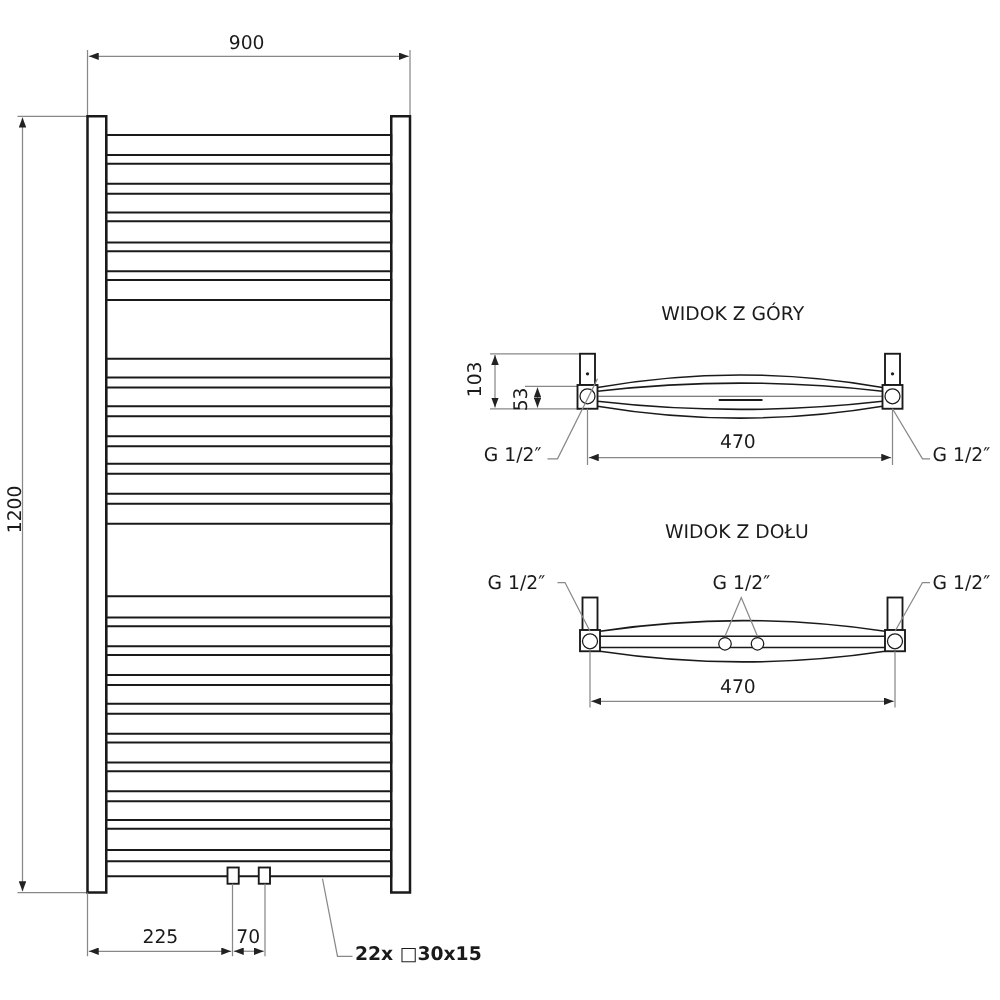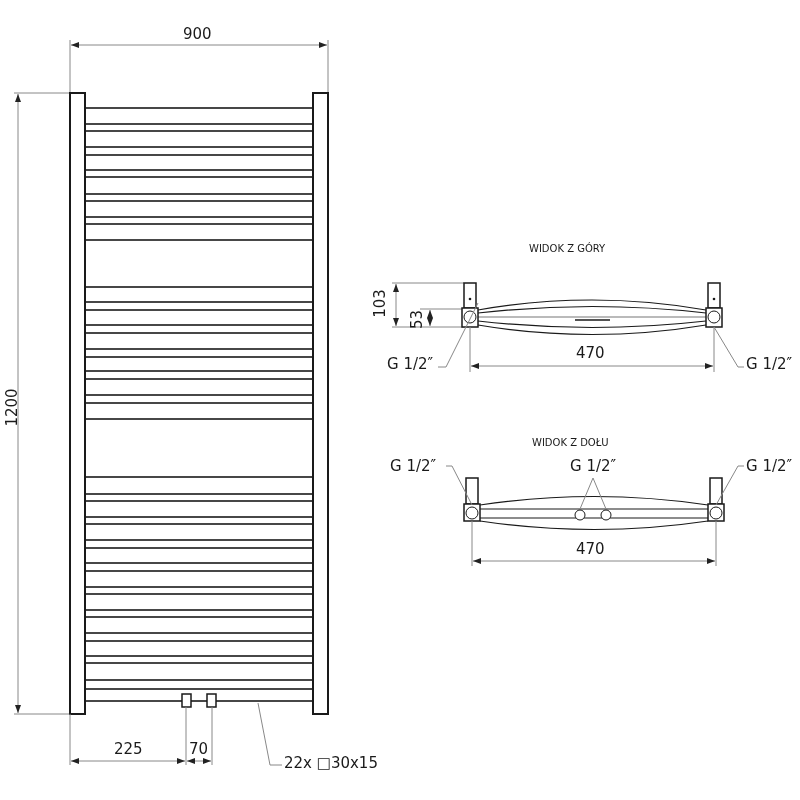--- a/index.html
+++ b/index.html
@@ -1,20 +1,20 @@
 <!DOCTYPE html>
 <html><head>
 <meta charset="utf-8">
 <style>
   html, body { margin: 0; padding: 0; background: #ffffff; }
   body { width: 800px; height: 800px; overflow: hidden; position: relative;
          font-family: "DejaVu Sans", "Liberation Sans", sans-serif; }
   svg { position: absolute; left: 0; top: 0; }
   .lbl { position: absolute; color: #1a1a1a; font-size: 15px; white-space: nowrap; line-height: 1; }
-  .title { font-size: 10px; }
+  .title { font-size: 15px; }
   .rot { transform: rotate(-90deg); transform-origin: center center; }
 </style>
 </head>
 <body>
 
 <svg width="800" height="800" viewBox="0 0 800 800">
   <defs>
     <marker id="arr" markerWidth="8" markerHeight="6" refX="8" refY="3" orient="auto-start-reverse">
       <path d="M0,0 L8,3 L0,6 z" fill="#222"></path>
     </marker>
@@ -143,26 +143,26 @@
       <line x1="716" y1="521" x2="716" y2="566"></line>
       <line x1="473" y1="561" x2="715" y2="561" marker-start="url(#arr)" marker-end="url(#arr)"></line>
     </g>
   </g>
 </svg>
 
 <div class="lbl" style="left:183px;top:27px;">900</div>
 <div class="lbl rot" style="left:-8px;top:400px;width:40px;text-align:center;">1200</div>
 <div class="lbl" style="left:114px;top:742px;text-align:right;">225</div>
 <div class="lbl" style="left:189px;top:742px;">70</div>
-<div class="lbl" style="left:284px;top:756px;">22x □30x15</div>
+<div class="lbl" style="left:284px;top:756px;font-weight:bold;">22x □30x15</div>
 
 <div class="lbl title" style="left:529px;top:244px;">WIDOK Z GÓRY</div>
 <div class="lbl rot" style="left:360px;top:296px;width:40px;text-align:center;">103</div>
 <div class="lbl rot" style="left:402px;top:312px;width:30px;text-align:center;">53</div>
 <div class="lbl" style="left:387px;top:357px;">G 1/2″</div>
 <div class="lbl" style="left:576px;top:346px;">470</div>
 <div class="lbl" style="left:746px;top:357px;">G 1/2″</div>
 
-<div class="lbl title" style="left:532px;top:438px;">WIDOK Z DOŁU</div>
+<div class="lbl title" style="left:532px;top:418px;">WIDOK Z DOŁU</div>
 <div class="lbl" style="left:390px;top:459px;">G 1/2″</div>
 <div class="lbl" style="left:570px;top:459px;">G 1/2″</div>
 <div class="lbl" style="left:746px;top:459px;">G 1/2″</div>
 <div class="lbl" style="left:576px;top:542px;">470</div>
 
 </body></html>

